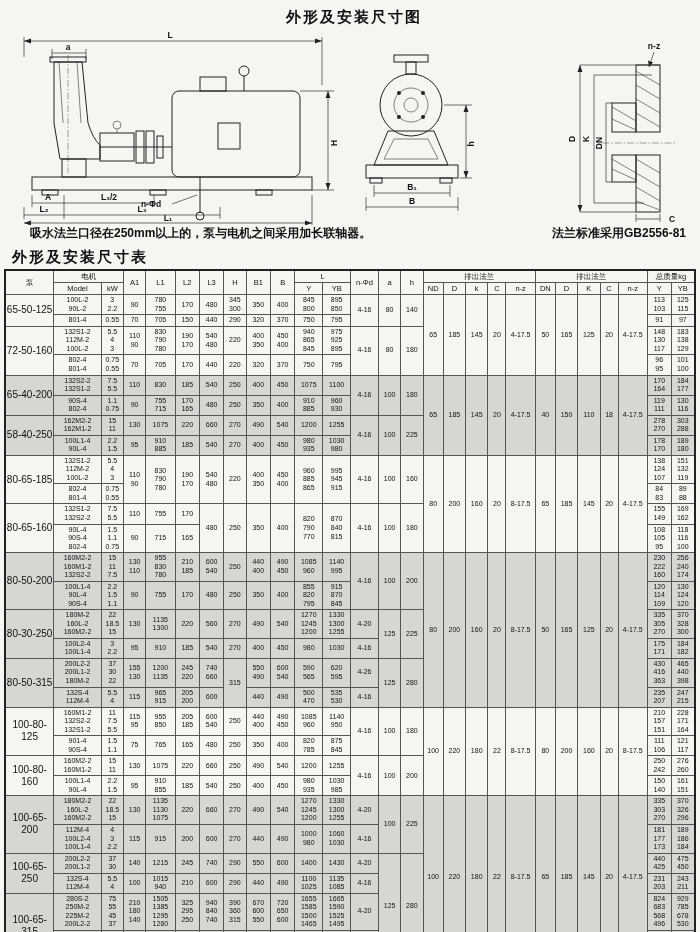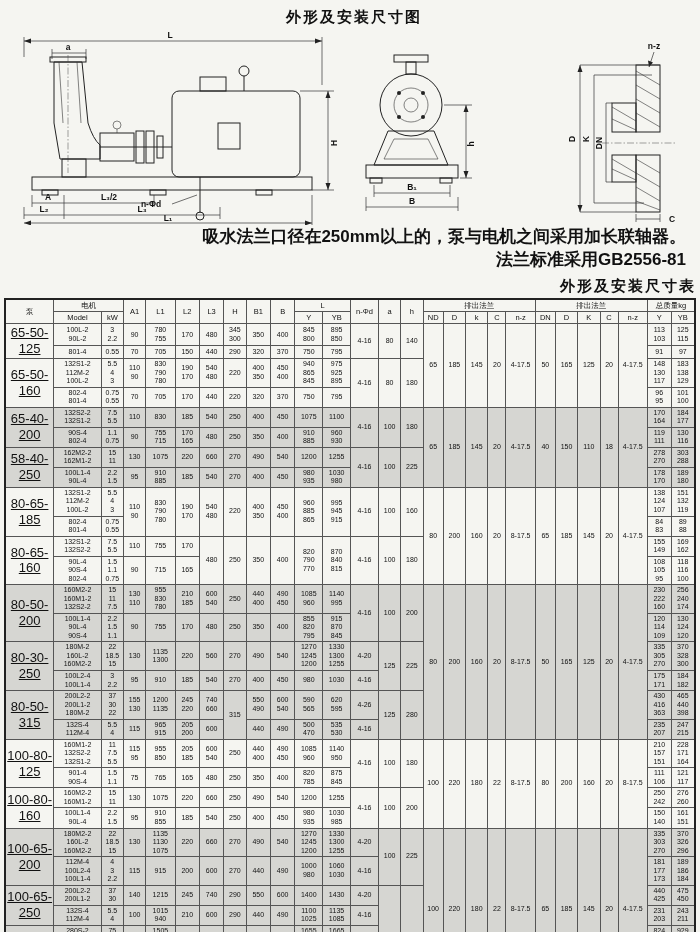--- a/index.html
+++ b/index.html
@@ -8,29 +8,29 @@
   .doc-title{font-size:15px;font-weight:bold;margin:4px 0 0 8px;letter-spacing:2px;text-align:center;}
   .drawing-wrap{position:relative;}
   svg{display:block;}
   svg text{font-family:"Liberation Sans",sans-serif;font-size:9px;fill:#111;}
   svg .dimtxt{font-size:8.5px;font-weight:bold;}
   .ln{stroke:#222;stroke-width:1;fill:none;}
   .thin{stroke:#333;stroke-width:0.6;fill:none;}
   .dim{stroke:#333;stroke-width:0.7;fill:none;}
   .cl{stroke:#444;stroke-width:0.5;stroke-dasharray:7 2 1.5 2;fill:none;}
   .hatch{stroke:#333;stroke-width:0.6;}
-  .notes{display:flex;justify-content:space-between;align-items:flex-end;font-weight:bold;font-size:17px;padding:0 10px 2px 26px;flex-direction:column;}
-  .table-title{font-size:15px;font-weight:bold;margin:4px 0 2px 8px;letter-spacing:2px;text-align:right;}
+  .notes{display:flex;justify-content:space-between;align-items:flex-end;font-weight:bold;font-size:12px;padding:0 10px 2px 26px;}
+  .table-title{font-size:15px;font-weight:bold;margin:4px 0 2px 8px;letter-spacing:2px;}
   table{width:692px;border-collapse:collapse;table-layout:fixed;margin:0 auto;border:2px solid #222;background:#f5f5f1;}
   th,td{border:1px solid #555;text-align:center;vertical-align:middle;padding:0;font-size:7px;line-height:1.22;white-space:pre-line;overflow:hidden;font-weight:normal;}
   th{font-size:7.5px;padding:1px 0;}
   td{padding:1px 0;}
   tr.shaded td{background:#d6d6d2;}
   tr.gtop td{border-top:1px solid #111;}
-  .pumpcol{font-size:13px;text-decoration:underline;}
+  .pumpcol{font-size:10px;}
 </style>
 </head>
 <body>
 
 <div class="page">
 
   <div class="doc-title">外形及安装尺寸图</div>
 
   <div class="drawing-wrap">
   <svg width="692" height="198" viewBox="0 0 692 198">
@@ -310,21 +310,21 @@
           <td>440</td>
           <td>290</td>
           <td>320</td>
           <td>370</td>
           <td>750</td>
           <td>795</td>
           <td>91</td>
           <td>97</td>
         </tr>
         <tr class="gtop">
-          <td rowspan="2" class="pumpcol">65-50-160</td>
+          <td rowspan="2" class="pumpcol">72-50-160</td>
           <td>132S1-2
 112M-2
 100L-2</td>
           <td>5.5
 4
 3</td>
           <td>110
 90</td>
           <td>830
 790

